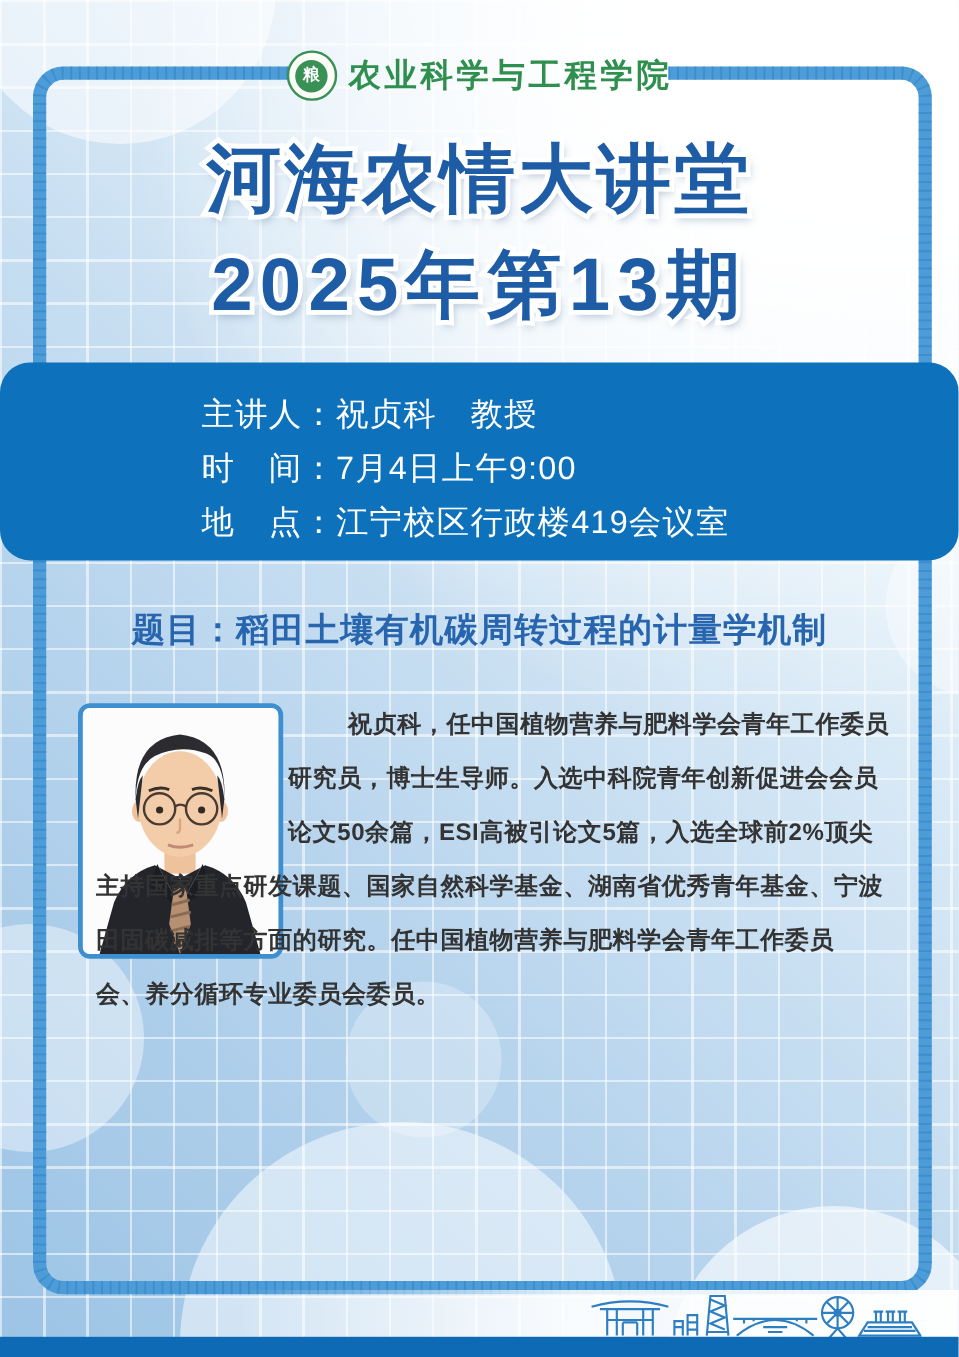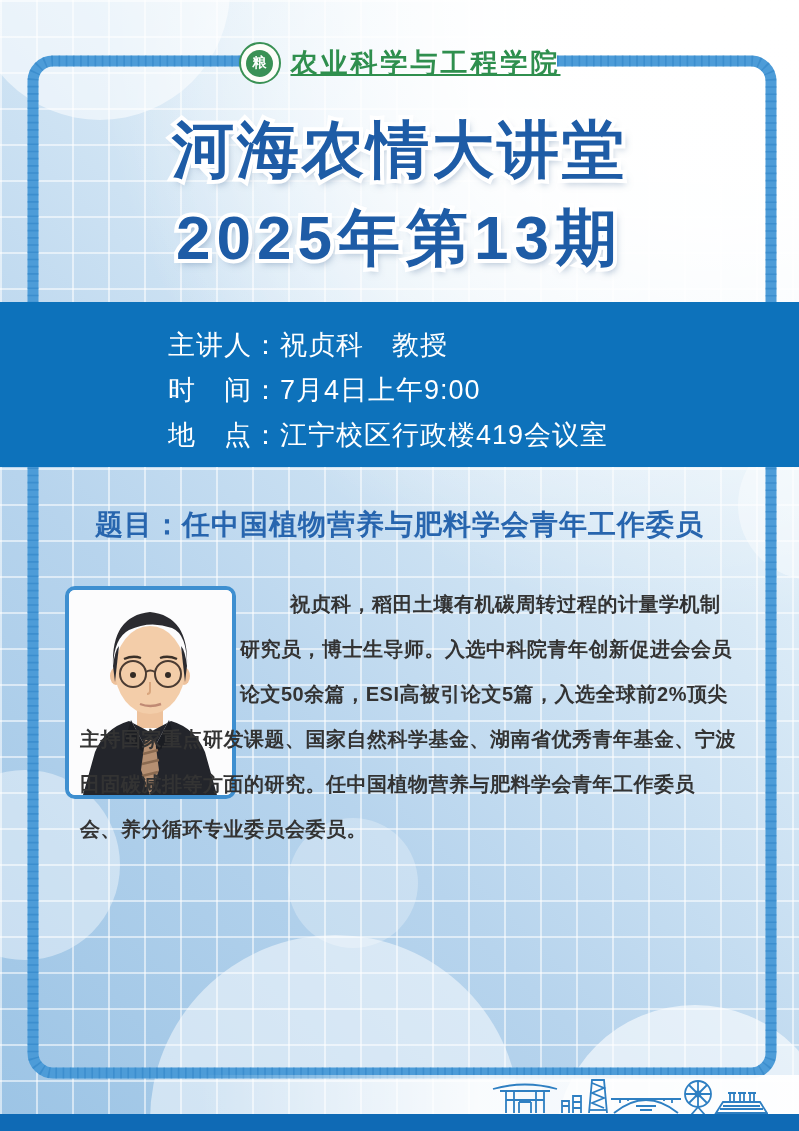--- a/index.html
+++ b/index.html
@@ -38,21 +38,21 @@
   }
   .seal{
     width:42px; height:42px; border-radius:50%; background:#fdfdf8;
     border:2px solid #3a9155; box-sizing:border-box;
     display:flex; align-items:center; justify-content:center;
   }
   .seal-inner{
     width:27px; height:27px; border-radius:50%; background:#3a9155; color:#fff;
     font-size:14px; font-weight:bold; display:flex; align-items:center; justify-content:center;
   }
-  .college{ color:#2f8f4e; font-size:27px; font-weight:bold; letter-spacing:3px;text-decoration:underline; }
+  .college{ color:#2f8f4e; font-size:27px; font-weight:bold; letter-spacing:3px; }
 
   
   .title-wrap{position:absolute; left:0; width:100%; text-align:center;}
   .t1{top:114px;}
   .t2{top:202px;}
   .title-wrap .layer{
     display:block; font-weight:900; font-size:62px; line-height:72px; color:#1e5ca6;
     letter-spacing:3px;
   }
   .t2 .layer{letter-spacing:6px;}
@@ -61,21 +61,21 @@
     position:absolute; left:0; top:0; width:100%; color:#1e5ca6;
     -webkit-text-stroke:8px #ffffff;
     text-shadow:3px 5px 7px rgba(96,128,166,.5);
     z-index:0;
   }
   .title-wrap .fill{position:relative; z-index:1;}
 
   
   .info{
     position:absolute; left:0; top:302px; width:100%; height:165px;
-    background:#0d72bb; box-sizing:border-box; padding:21px 0 0 168px;
+    background:#0d72bb; box-sizing:border-box; padding:21px 0 0 168px;border-radius:25px;
   }
   .info-row{ color:#ffffff; font-size:27px; line-height:45px; letter-spacing:1px; font-weight:500; white-space:nowrap;}
 
   
   .topic{
     position:absolute; left:0; top:506px; width:100%; text-align:center;
     color:#2765ae; font-size:28px; font-weight:800; letter-spacing:1px;
   }
 
   
@@ -138,21 +138,21 @@
     <span class="layer stroke">2025年第13期</span>
     <span class="layer fill">2025年第13期</span>
   </div>
 
   <div class="info">
     <div class="info-row"><span>主讲人：</span><span>祝贞科　教授</span></div>
     <div class="info-row"><span>时　间：</span><span>7月4日上午9:00</span></div>
     <div class="info-row"><span>地　点：</span><span>江宁校区行政楼419会议室</span></div>
   </div>
 
-  <div class="topic">题目：任中国植物营养与肥料学会青年工作委员</div>
+  <div class="topic">题目：稻田土壤有机碳周转过程的计量学机制</div>
 
   <div class="photo">
     <svg width="163" height="205" viewBox="0 0 163 205">
       <rect x="0" y="0" width="163" height="205" fill="#fcfcfd"></rect>
       <rect x="68" y="112" width="26" height="26" fill="#eec29c"></rect>
       <ellipse cx="47" cy="86" rx="6" ry="9" fill="#eec29c"></ellipse>
       <ellipse cx="115" cy="86" rx="6" ry="9" fill="#eec29c"></ellipse>
       <ellipse cx="81" cy="80" rx="35" ry="44" fill="#f3cda9"></ellipse>
       <path d="M44,76 Q42,26 81,22 Q120,26 118,76 Q118,44 103,38 Q81,30 60,40 Q45,48 44,76 Z" fill="#2b2b30"></path>
       <path d="M44,76 Q46,60 50,56 L46,92 Z" fill="#2b2b30"></path>
@@ -169,21 +169,21 @@
       <path d="M14,205 L26,162 Q36,138 60,131 L81,142 L102,131 Q126,138 136,162 L148,205 Z" fill="#23252b"></path>
       <path d="M62,130 L81,166 L100,130 L100,136 L81,172 L62,136 Z" fill="#ffffff"></path>
       <path d="M62,130 L81,166 L56,150 Z" fill="#1b1d22"></path>
       <path d="M100,130 L81,166 L106,150 Z" fill="#1b1d22"></path>
       <path d="M76,150 L86,150 L90,180 L81,205 L72,180 Z" fill="#b69072"></path>
       <path d="M76,154 L87,151 M74,164 L89,160 M73,174 L90,170 M73,186 L89,182 M76,196 L86,193" stroke="#8a6a50" stroke-width="2.4" fill="none"></path>
     </svg>
   </div>
 
   <div class="bio">
-    <div class="bio-line beside indent">祝贞科，稻田土壤有机碳周转过程的计量学机制</div>
+    <div class="bio-line beside indent">祝贞科，任中国植物营养与肥料学会青年工作委员</div>
     <div class="bio-line beside">研究员，博士生导师。入选中科院青年创新促进会会员</div>
     <div class="bio-line beside">论文50余篇，ESI高被引论文5篇，入选全球前2%顶尖</div>
     <div class="bio-line">主持国家重点研发课题、国家自然科学基金、湖南省优秀青年基金、宁波</div>
     <div class="bio-line">田固碳减排等方面的研究。任中国植物营养与肥料学会青年工作委员</div>
     <div class="bio-line">会、养分循环专业委员会委员。</div>
   </div>
 
   <div class="foot-band"></div>
   <svg class="skyline" width="276" height="40" viewBox="0 0 276 40" fill="none" stroke="#2e7fc2" stroke-width="1.8">
 

